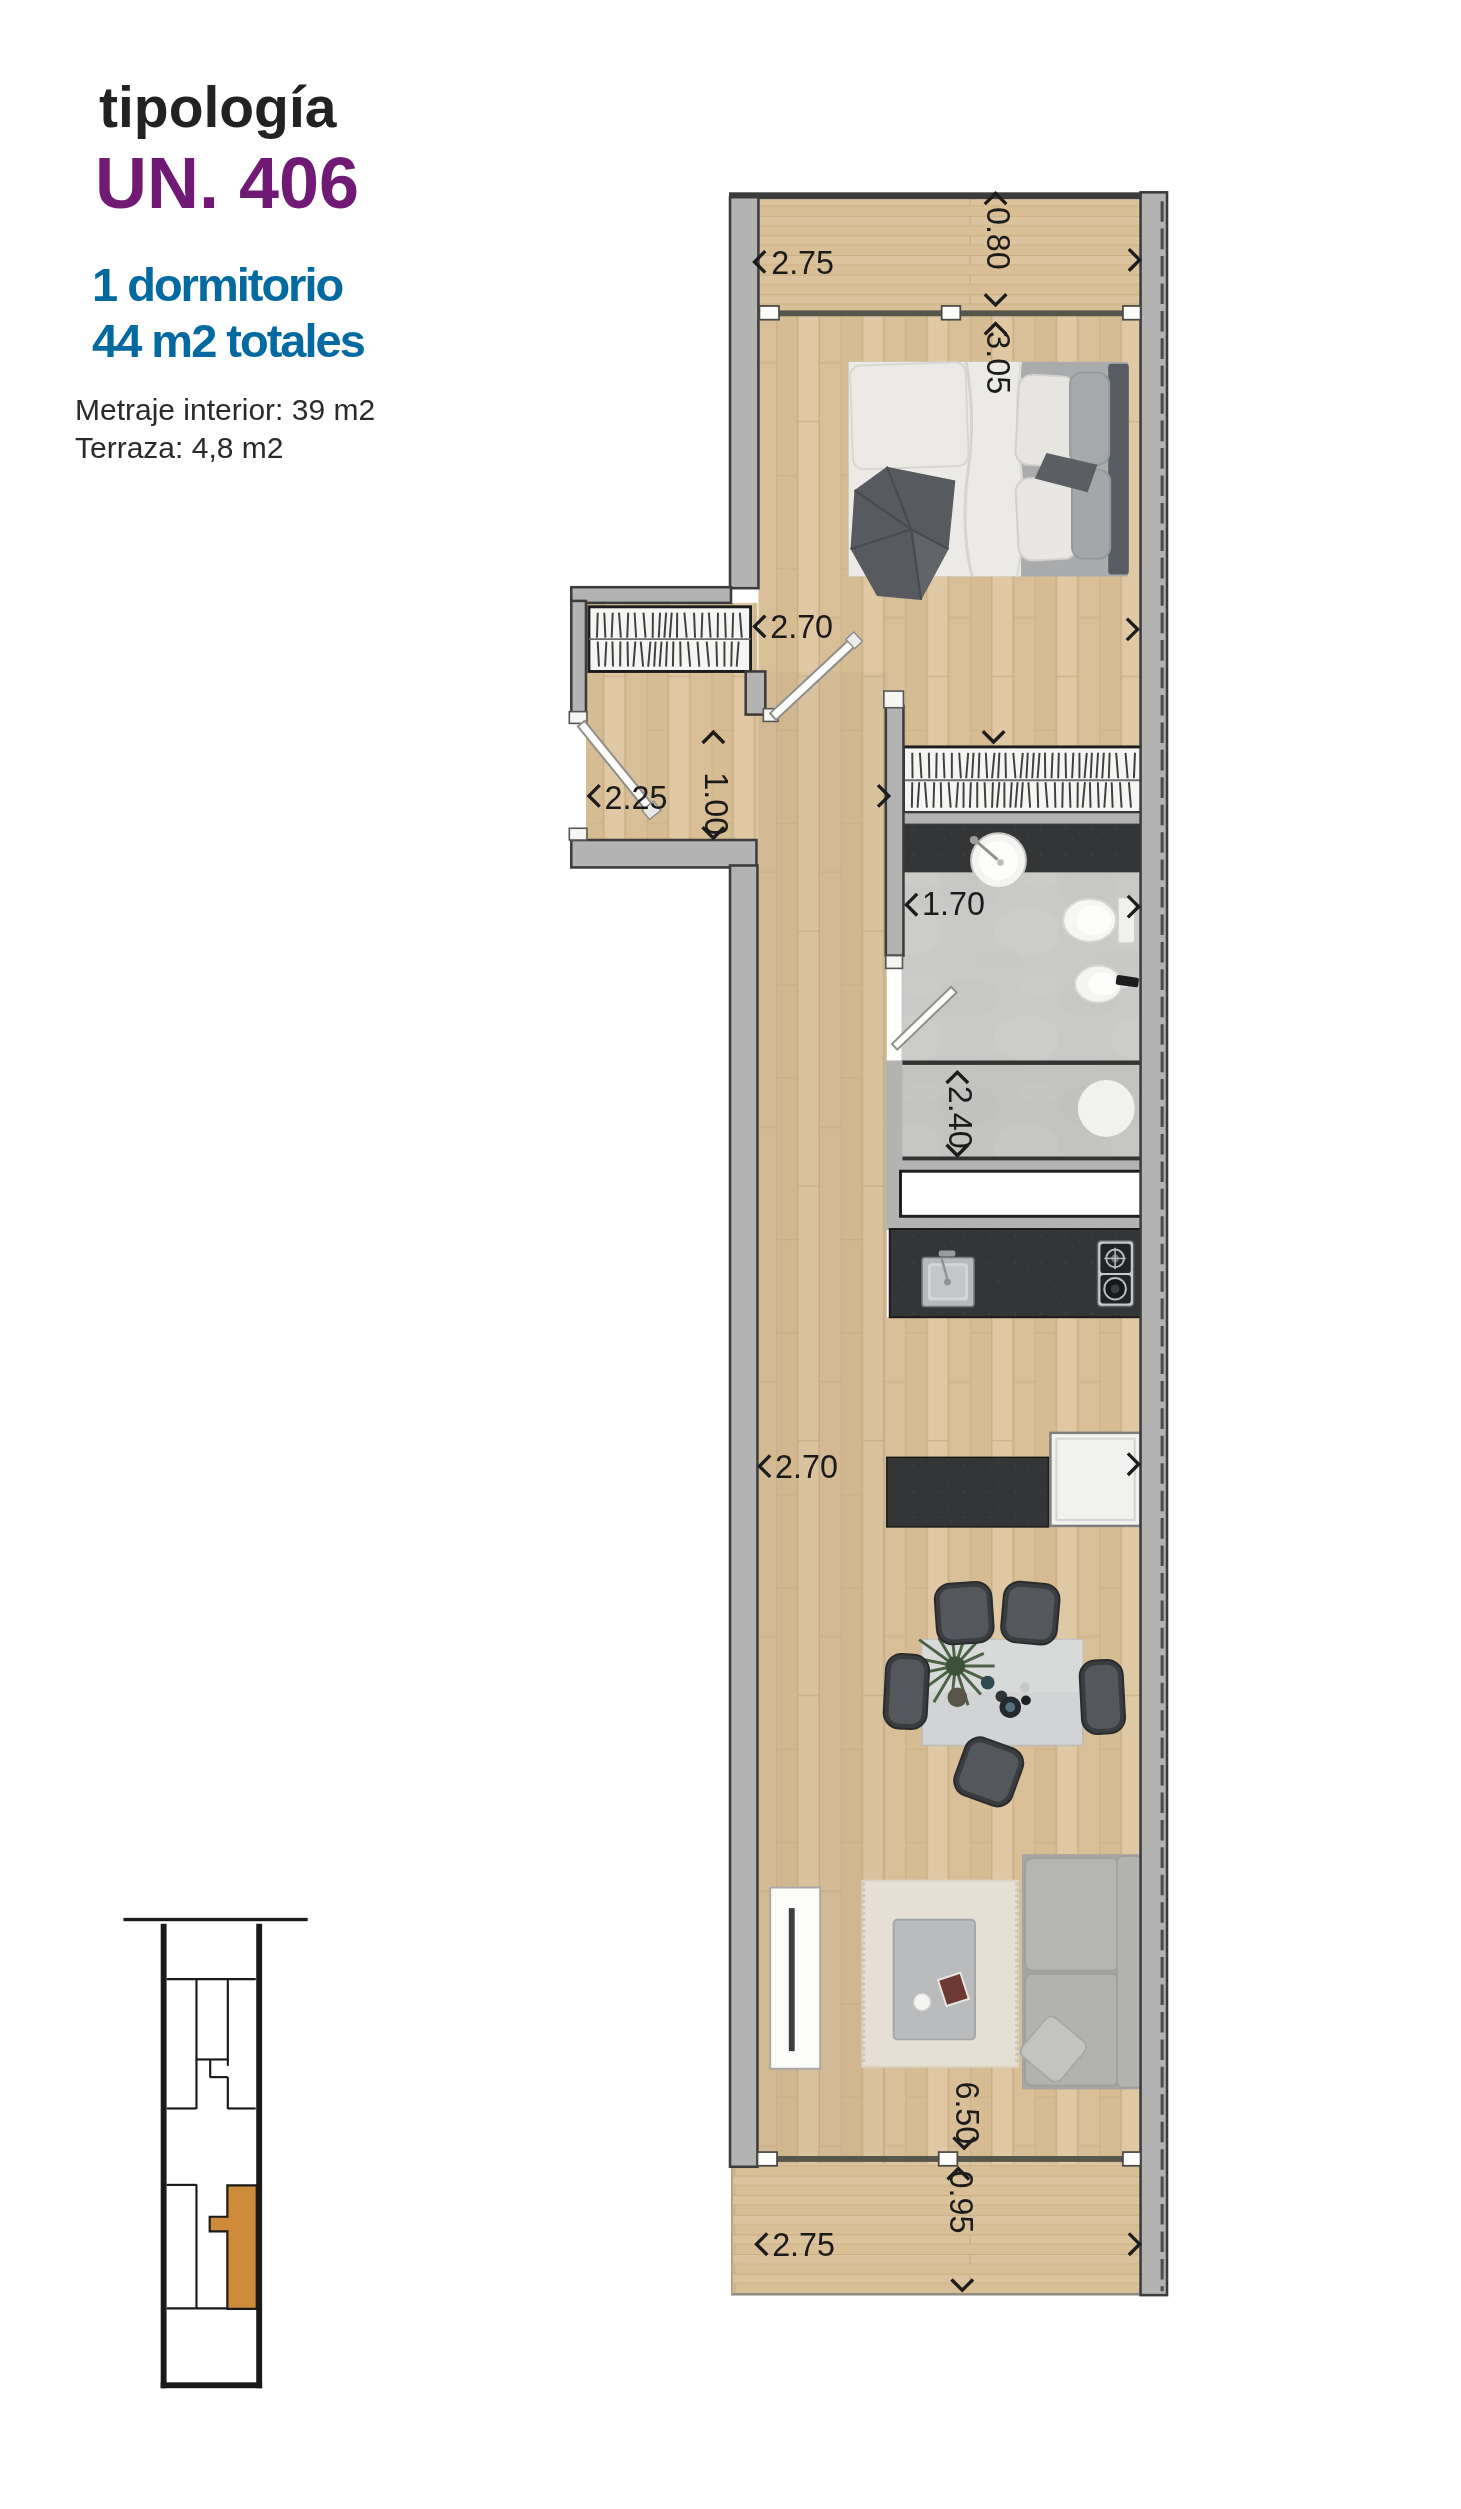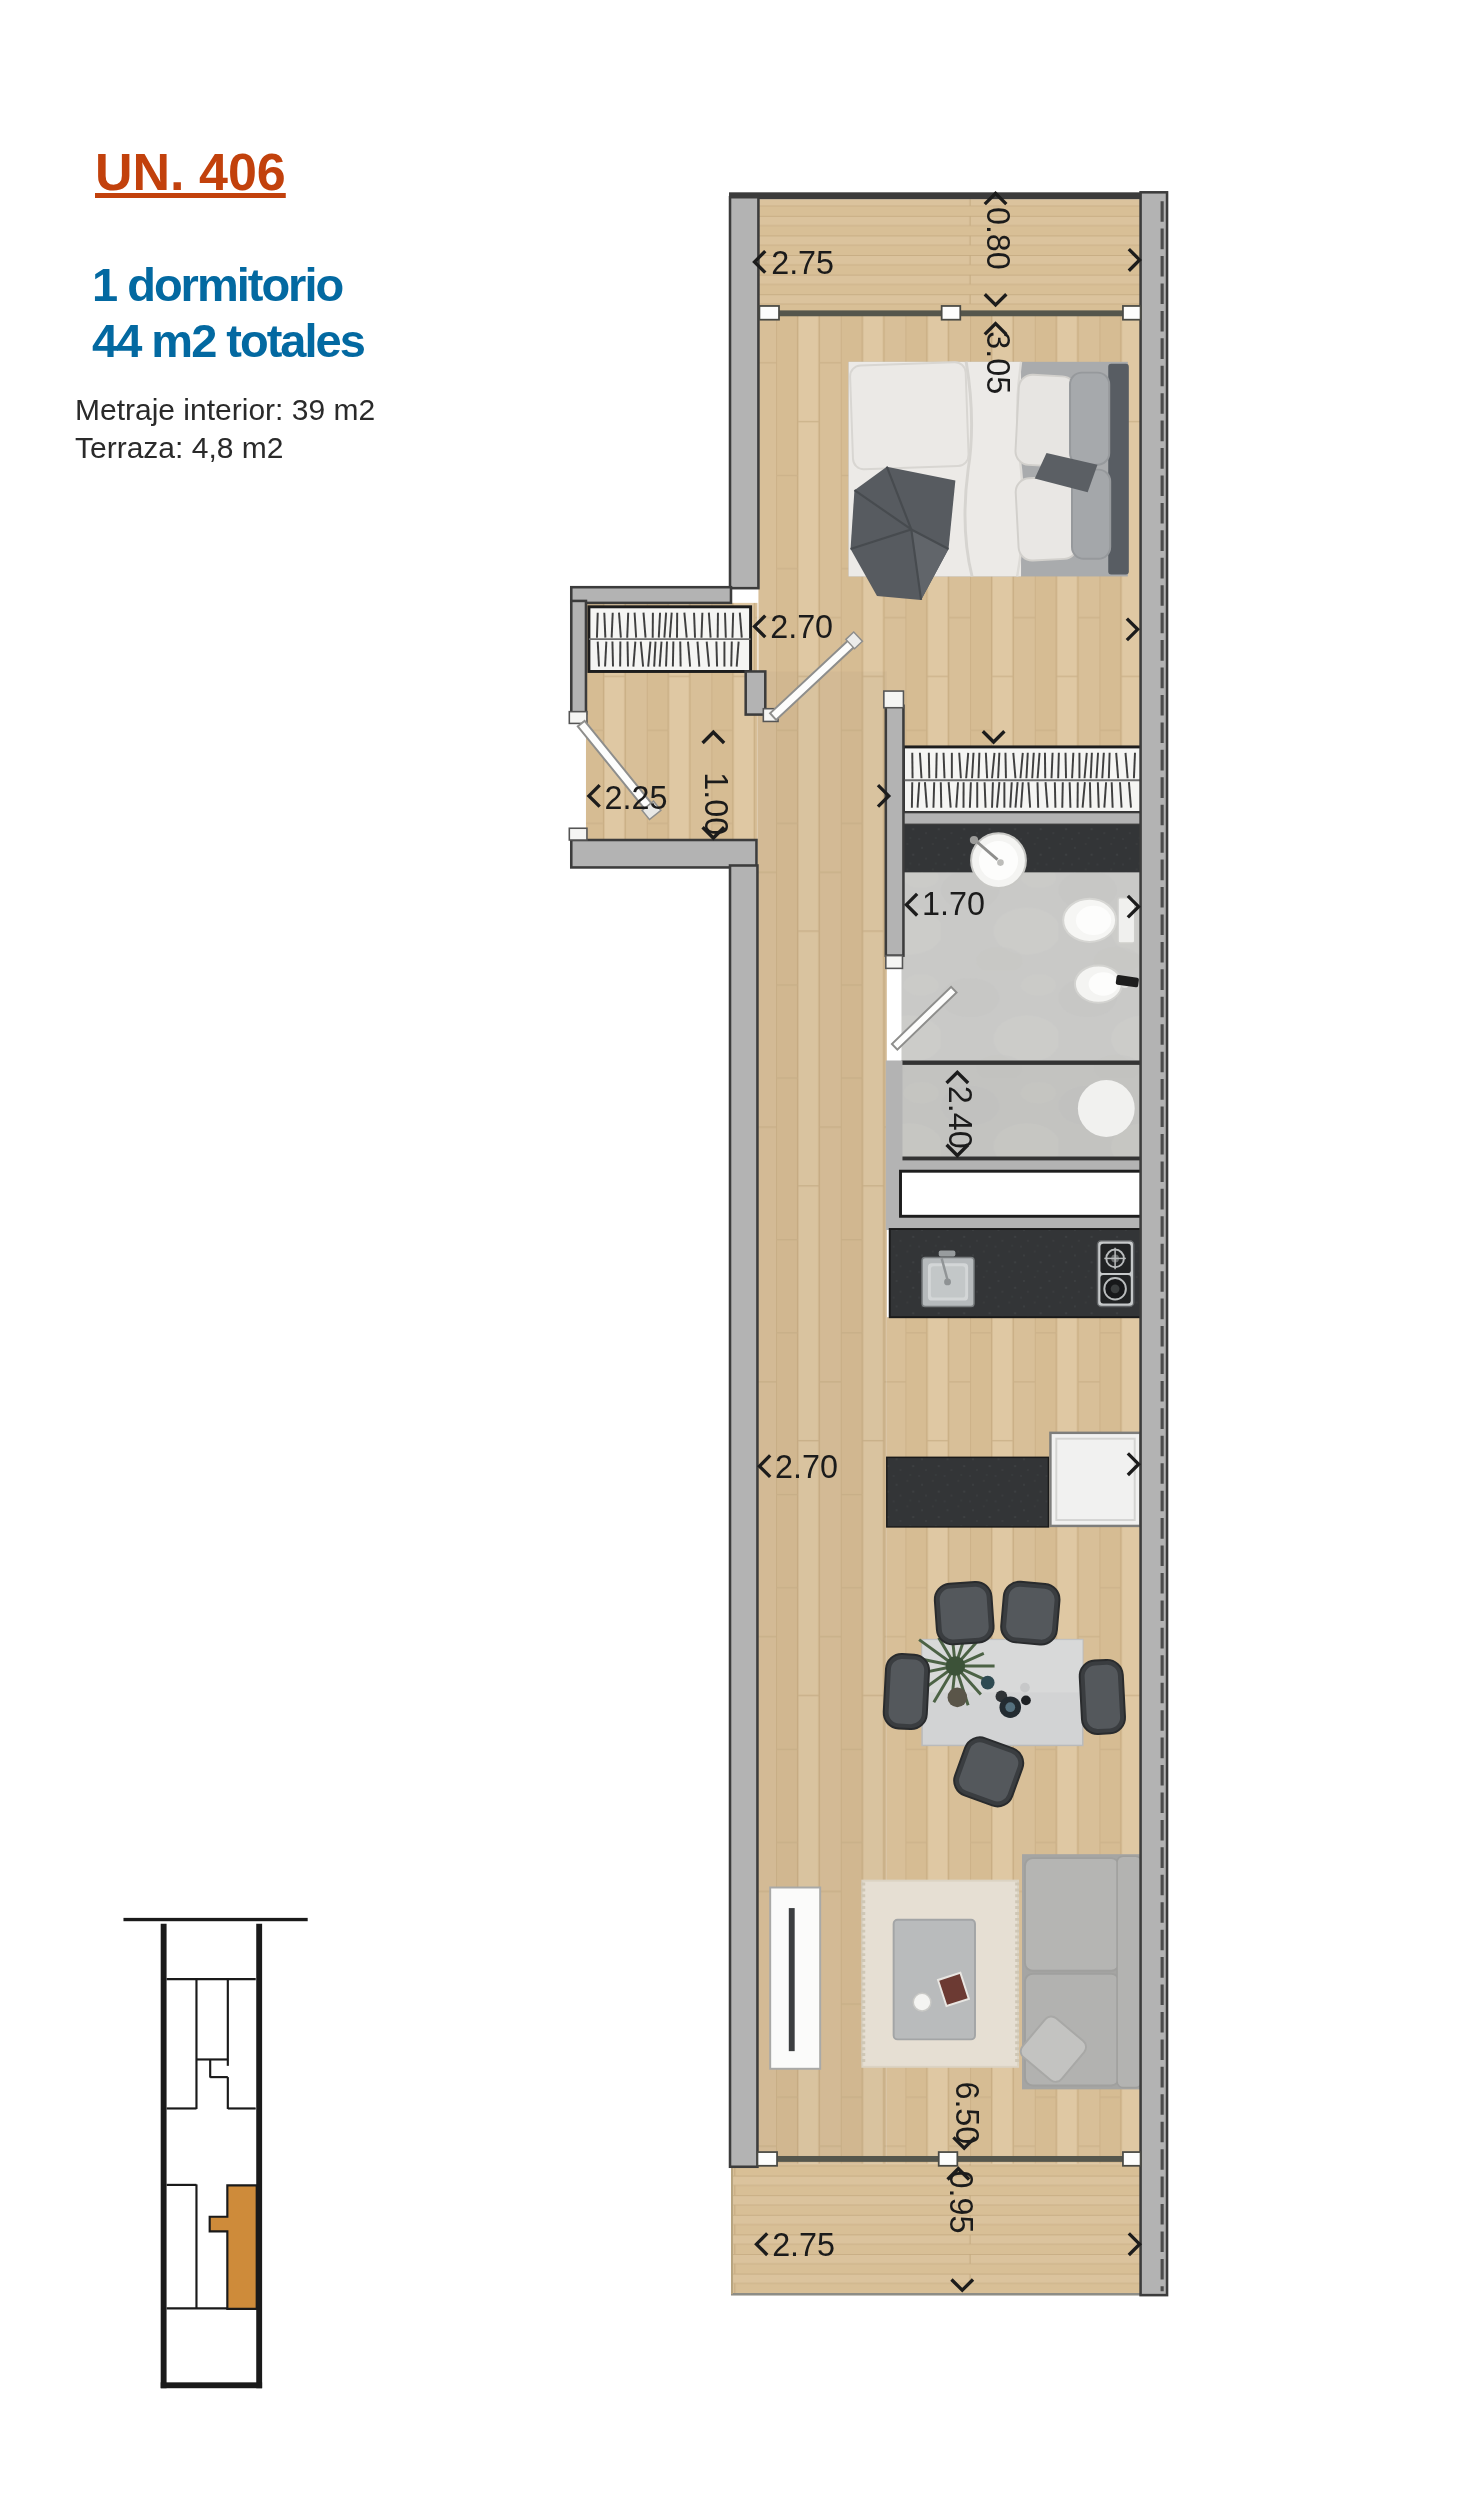--- a/index.html
+++ b/index.html
@@ -1,27 +1,28 @@
 <!DOCTYPE html>
 <html><head>
 <meta charset="utf-8">
 <style>
 html,body{margin:0;padding:0;background:#ffffff;}
 #page{position:relative;width:1461px;height:2509px;background:#ffffff;overflow:hidden;
   font-family:"Liberation Sans",sans-serif;}
 .t1{position:absolute;left:99px;top:74px;font-size:57px;font-weight:700;color:#222222;}
-.t2{position:absolute;left:95px;top:142px;font-size:52px;font-weight:700;color:#c2410c;text-decoration:underline;}
+.t2{position:absolute;left:95px;top:142px;font-size:72px;font-weight:700;color:#701a75;}
 .t3{position:absolute;left:92px;top:257px;font-size:47px;font-weight:700;color:#0369a1;line-height:56px;letter-spacing:-2px;}
 .t4{position:absolute;left:75px;top:391px;font-size:30px;font-weight:400;color:#2a2a2a;line-height:38px;}
 svg{position:absolute;left:0;top:0;}
 </style>
 </head>
 <body>
 <div id="page">
 
+<div class="t1">tipología</div>
 
 <div class="t2">UN. 406</div>
 
 <div class="t3">1 dormitorio<br>44 m2 totales</div>
 
 <div class="t4">Metraje interior: 39 m2<br>Terraza: 4,8 m2</div>
 
 <svg width="1461" height="2509" viewBox="0 0 1491 2560">
 <defs>
 <pattern id="wV" width="66" height="260" patternUnits="userSpaceOnUse">

